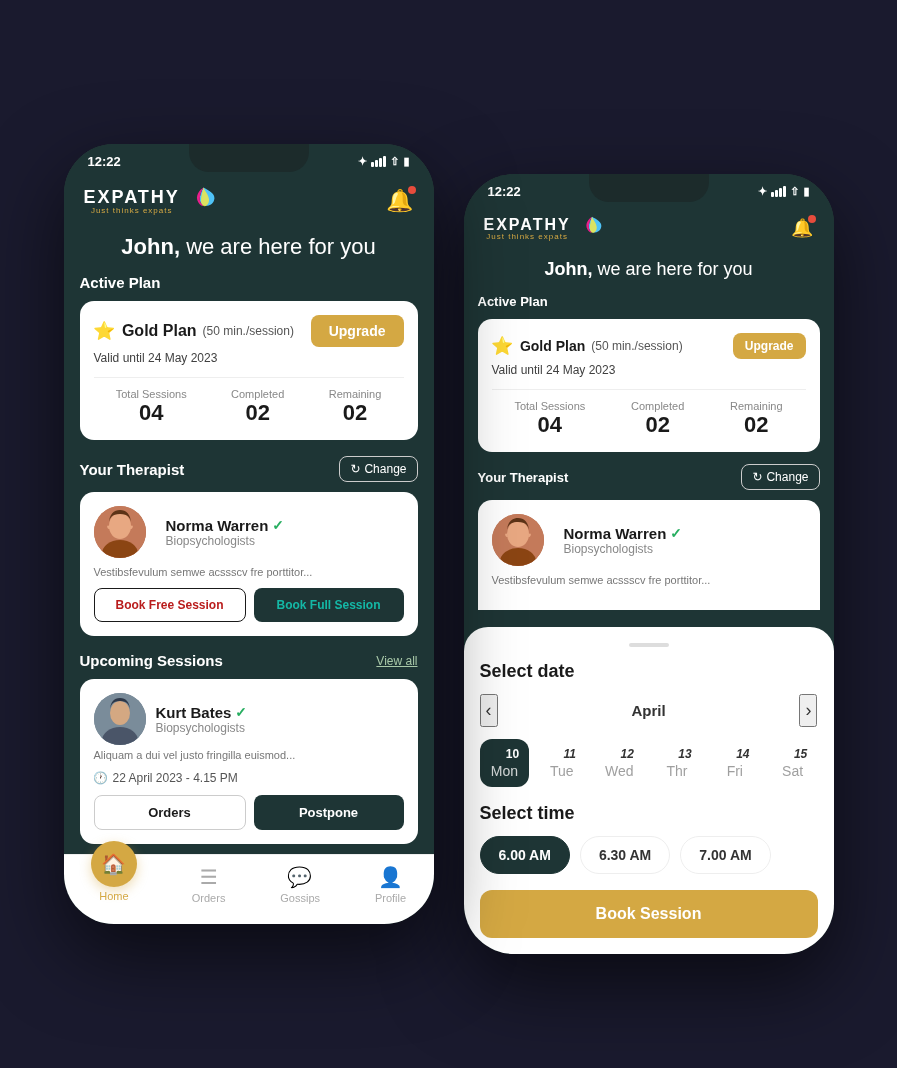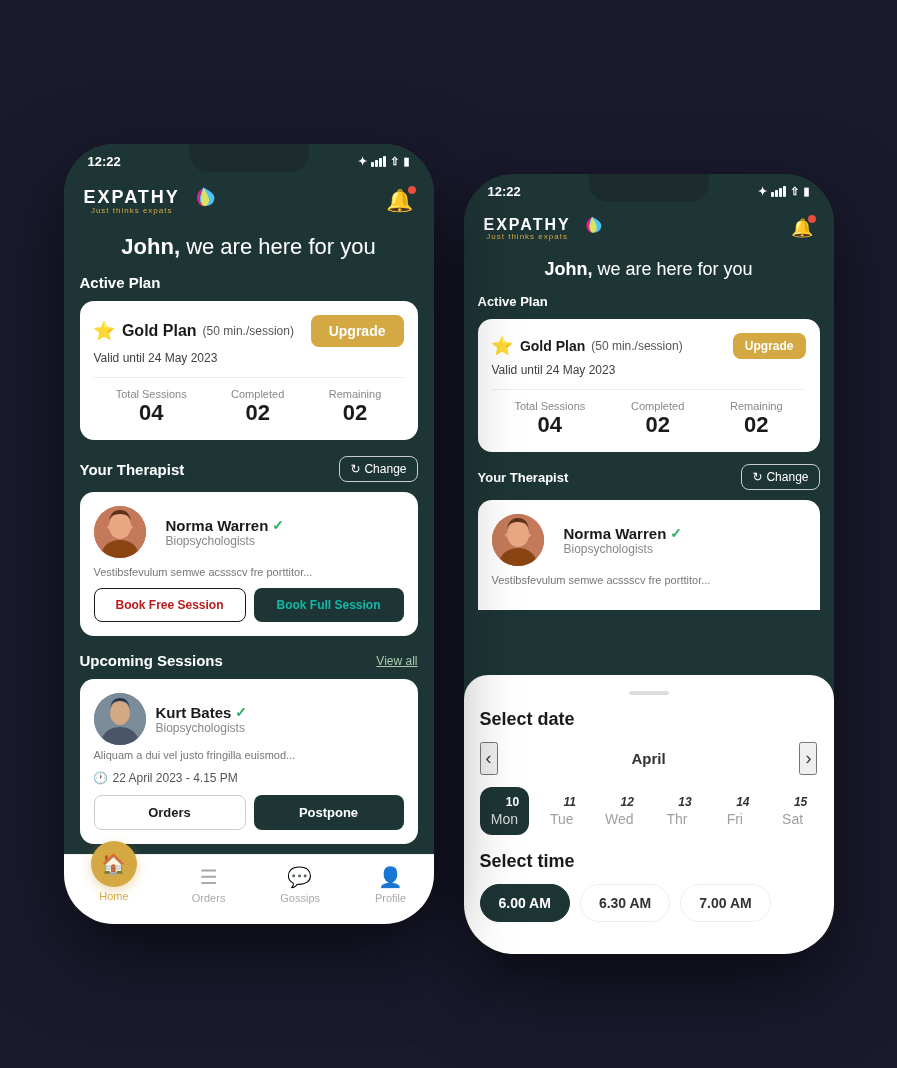--- a/index.html
+++ b/index.html
@@ -890,18 +890,19 @@
         <div class="sheet-section-title">
           <span>Select time</span>
         </div>
 
         <div class="time-options" id="time-options">
             <div class="time-chip selected">6.00  AM</div>
             <div class="time-chip">6.30  AM</div>
             <div class="time-chip">7.00  AM</div>
           </div>
 
+        <button class="book-session-btn">Book Session</button>
       </div>
 
     </div>
   </div>
 
 </div>
 
 </body></html>

